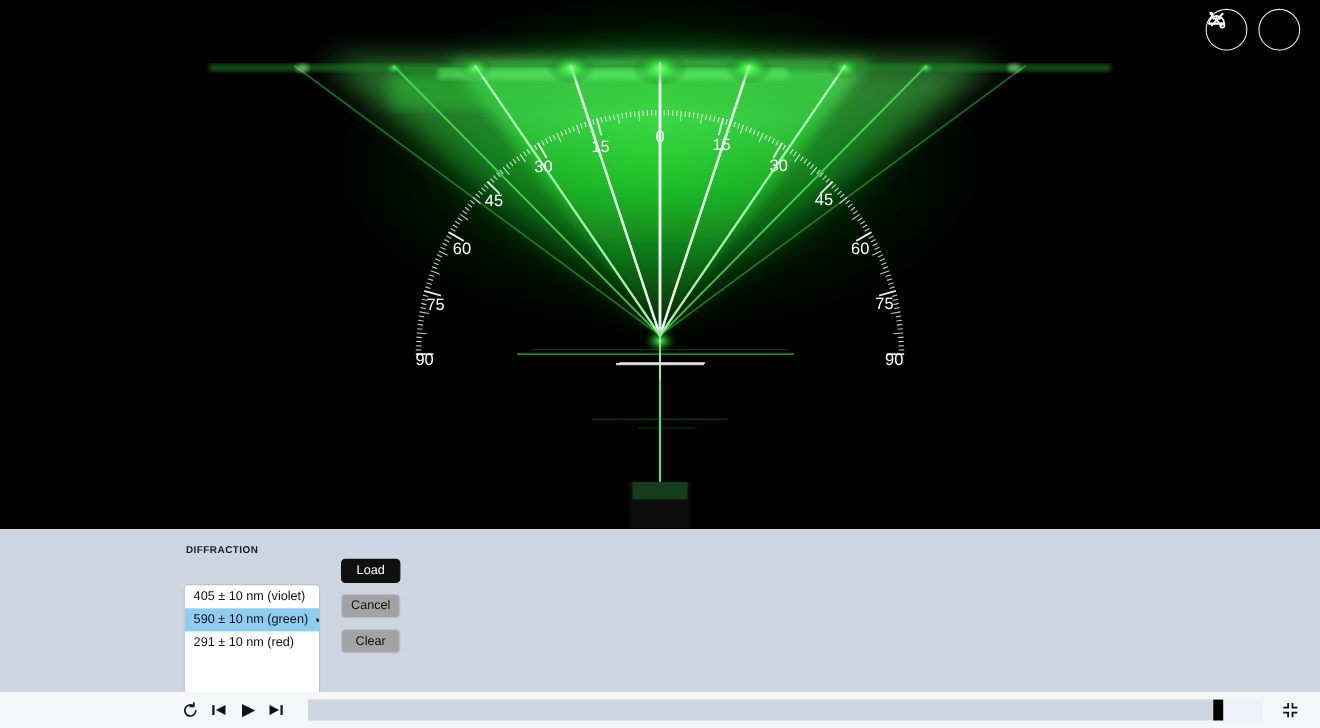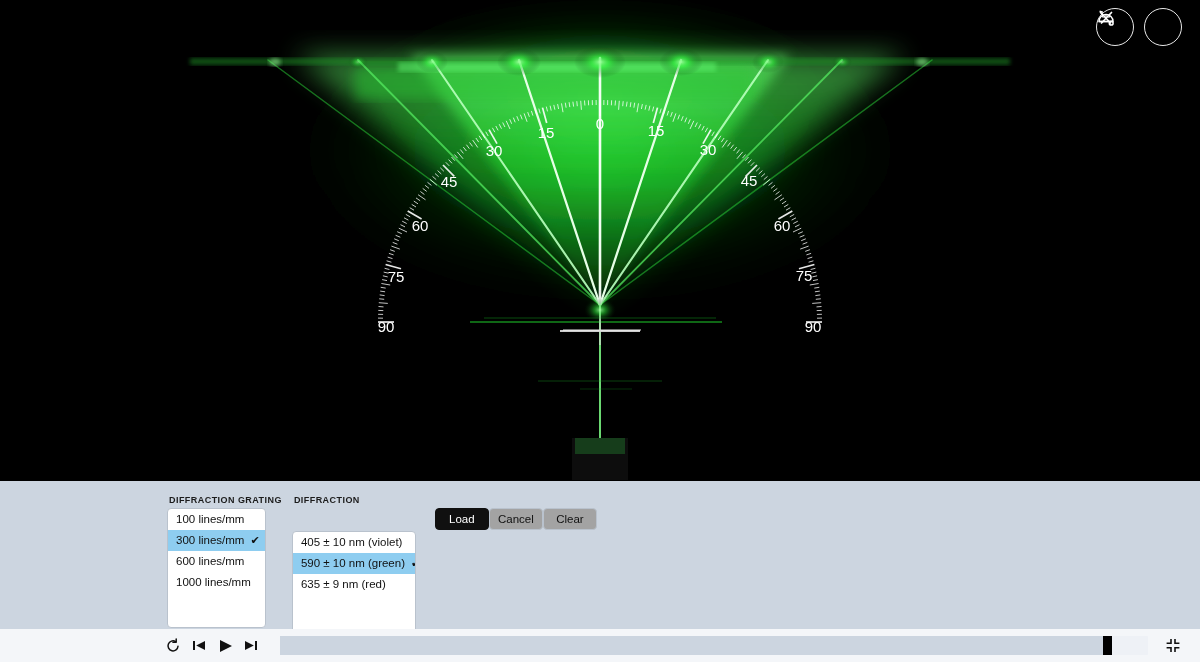--- a/index.html
+++ b/index.html
@@ -46,21 +46,21 @@
   .lb-wave{width:122px;height:118px;margin-top:26px;}
   .opt{
     height:21px;line-height:21px;padding:0 6px 0 8px;
     font-size:11.5px;color:#111;white-space:nowrap;
     display:flex;align-items:center;justify-content:space-between;
     cursor:pointer;
   }
   .opt.sel{background:#8ecdf0;}
   .opt .ck{font-size:11px;margin-left:6px;color:#111;}
 
-  .btncol{display:flex;flex-direction:row;margin-left:9px;padding-top:13px;}
+  .btncol{display:flex;flex-direction:column;margin-left:9px;padding-top:13px;}
   .pbtn{
     width:52px;height:20px;border-radius:4px;border:1px solid #b9c2cd;
     background:#a3a3a3;color:#111;font-size:11.5px;
     display:flex;align-items:center;justify-content:center;
     margin-bottom:10px;cursor:pointer;font-family:"Liberation Sans",sans-serif;
   }
   .pbtn.primary{background:#101010;color:#fff;border-color:#101010;}
 
   
   .playbar{
@@ -396,51 +396,33 @@
           <circle cx="15.2" cy="15.2" r="1.9" fill="none" stroke="#fff" stroke-width="1.5"></circle>
           <path d="M3.6 3.2 L6.2 3.9 L5.6 6.4" fill="none" stroke="#fff" stroke-width="1.4"></path>
         </svg>
       </div>
     </div>
   </div>
 
   <div class="panel">
     <div class="groups">
 
-      <div class="grp">
-        <div class="grp-title">DIFFRACTION GRATING</div>
-        <div class="listbox lb-grating">
-            <div class="opt">
-              <span>100 lines/mm</span>
-            </div>
-            <div class="opt sel">
-              <span>300 lines/mm</span>
-              <span class="ck">✔</span>
-            </div>
-            <div class="opt">
-              <span>600 lines/mm</span>
-            </div>
-            <div class="opt">
-              <span>1000 lines/mm</span>
-            </div>
-          </div>
-      </div>
 
       <div class="grp">
         <div class="grp-title">DIFFRACTION</div>
         <div class="listbox lb-wave">
             <div class="opt">
               <span>405 ± 10 nm (violet)</span>
             </div>
             <div class="opt sel">
               <span>590 ± 10 nm (green)</span>
               <span class="ck">✔</span>
             </div>
             <div class="opt">
-              <span>635 ± 9 nm (red)</span>
+              <span>291 ± 10 nm (red)</span>
             </div>
           </div>
       </div>
 
       <div class="btncol">
           <div class="pbtn primary">Load</div>
           <div class="pbtn">Cancel</div>
           <div class="pbtn">Clear</div>
         </div>
     </div>

